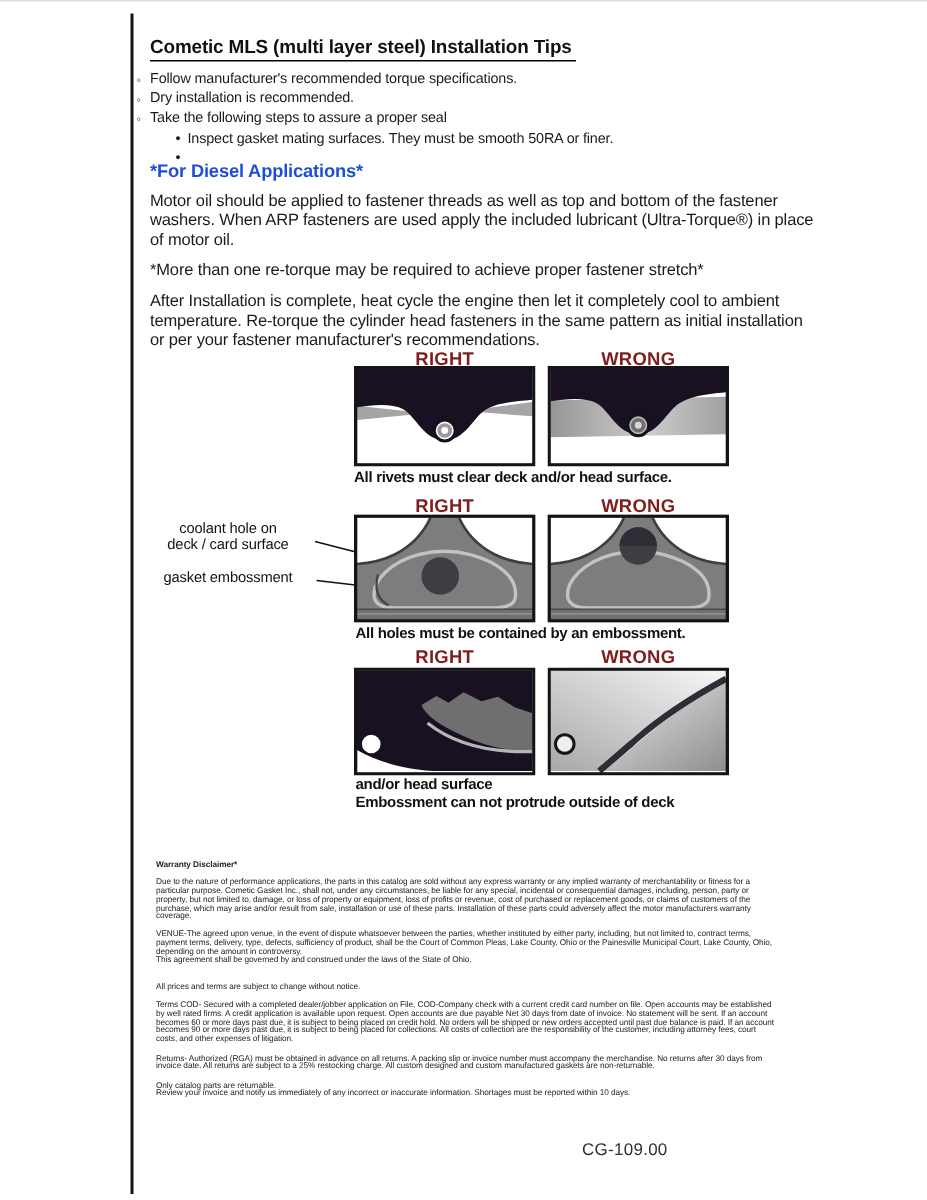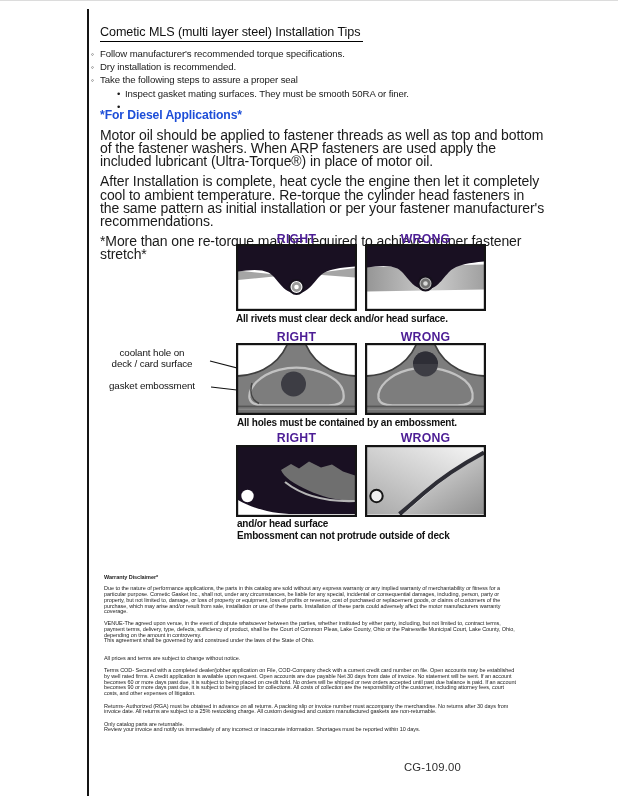--- a/index.html
+++ b/index.html
@@ -4,43 +4,43 @@
 <style>
   html,body{margin:0;padding:0;background:#f3f3f3;}
   .page{
     position:relative;width:618px;height:800px;background:#ffffff;
     font-family:"Liberation Sans","DejaVu Sans",sans-serif;color:#1a1a1a;
     overflow:hidden;margin:0 auto;border-top:1px solid #dcdcdc;
   }
   .rule-left{position:absolute;left:87px;top:8px;width:1.5px;height:787px;background:#151515;}
   .content{position:absolute;left:100px;top:21px;width:445px;}
   .doc-title{
-    display:inline-block;font-size:12.6px;font-weight:normal;letter-spacing:-.1px;
+    display:inline-block;font-size:12.6px;font-weight:bold;letter-spacing:-.1px;
     border-bottom:1.6px solid #000;padding:0 3px 2px 0;margin:0 0 5px 0;color:#111;text-align:right;
   }
   .bullets{margin:0 0 0 -9px;padding:0;list-style:none;}
   .bullets li{position:relative;padding-left:9px;font-size:9.6px;line-height:13.2px;letter-spacing:-.1px;}
   .bullets li.sub{padding-left:34px;}
   .marker{position:absolute;left:0;top:0;font-size:9.6px;}
   .marker.open{font-size:8.5px;top:.5px;}
   .sub .marker{left:26px;}
   .sec-head{font-size:12.2px;font-weight:bold;letter-spacing:-.1px;margin:8px 0 0 0;color:#1d4ed8;}
-  .body-p{font-size:14px;line-height:13.2px;letter-spacing:-.1px;margin:7px 0 0 0;width:445px;}
-  .dg-label{position:absolute;width:121px;text-align:center;font-size:12.3px;font-weight:bold;letter-spacing:.2px;color:#4c1d95;}
+  .body-p{font-size:11px;line-height:13.2px;letter-spacing:-.1px;margin:7px 0 0 0;width:445px;}
+  .dg-label{position:absolute;width:121px;text-align:center;font-size:12.3px;font-weight:bold;letter-spacing:.2px;color:#7f1d1d;}
   .dg-panel{position:absolute;}
   .dg-caption{position:absolute;font-size:10px;font-weight:bold;letter-spacing:-.2px;color:#111;line-height:11.5px;}
   .side-label{position:absolute;left:96px;width:112px;text-align:center;font-size:9.8px;line-height:11px;letter-spacing:-.1px;color:#111;}
   .leader-svg{position:absolute;left:206px;top:352px;}
   .fineprint{position:absolute;left:104px;top:574px;width:414px;font-size:5.5px;line-height:5.8px;letter-spacing:-.05px;color:#232323;}
   .fineprint .fp-head{font-weight:bold;margin:0 0 5.5px 0;}
   .fineprint p{margin:0;}
   .fp-gap-s{margin-bottom:5.8px !important;}
   .fp-gap-m{margin-bottom:6.5px !important;}
   .fp-gap-l{margin-bottom:11.5px !important;}
-  .docnum{position:absolute;left:404px;top:760px;font-size:11.3px;letter-spacing:.2px;color:#2e2e2e;}
+  .docnum{position:absolute;left:388px;top:760px;font-size:11.3px;letter-spacing:.2px;color:#2e2e2e;}
 </style>
 </head>
 <body>
 
 <div class="page">
 
   <div class="rule-left"></div>
 
   <div class="content">
     <h1 class="doc-title">Cometic MLS (multi layer steel) Installation Tips</h1>
@@ -60,22 +60,22 @@
       <li class="sub">
         <span class="marker">•</span>
         <span>Inspect gasket mating surfaces.  They must be smooth 50RA or finer.</span>
       </li>
       <li class="sub">
         <span class="marker">•</span>
       </li>
     </ul>
     <h2 class="sec-head">*For Diesel Applications*</h2>
     <p class="body-p">Motor oil should be applied to fastener threads as well as top and bottom of the fastener washers. When ARP fasteners are used apply the included lubricant (Ultra-Torque®) in place of motor oil.</p>
+    <p class="body-p">*More than one re-torque may be required to achieve proper fastener stretch*</p>
     <p class="body-p">After Installation is complete, heat cycle the engine then let it completely cool to ambient temperature. Re-torque the cylinder head fasteners in the same pattern as initial installation or per your fastener manufacturer's recommendations.</p>
-    <p class="body-p">*More than one re-torque may be required to achieve proper fastener stretch*</p>
   </div>
 
   <div class="dg-label" style="left:236px;top:231px;">RIGHT</div>
   <div class="dg-label" style="left:365px;top:231px;">WRONG</div>
 
   <svg class="dg-panel" style="left:236px;top:243px;" width="121" height="67" viewBox="0 0 121 67">
     <rect x="0" y="0" width="121" height="67" fill="#ffffff"></rect>
     <path d="M2,26.5 L48,31.5 L2,36 Z" fill="#a5a5a5"></path>
     <path d="M119,24 L73,30 L119,33.5 Z" fill="#a5a5a5"></path>
     <path d="M2,2 L119,2 L119,22.5 C103,24 95.5,24.8 88.5,28.6 C79.5,33.5 74.5,49.5 60.5,49.5 C46.5,49.5 41,33 32.5,28.6 C24.5,24.5 12,26 2,27.5 Z" fill="#191022"></path>

